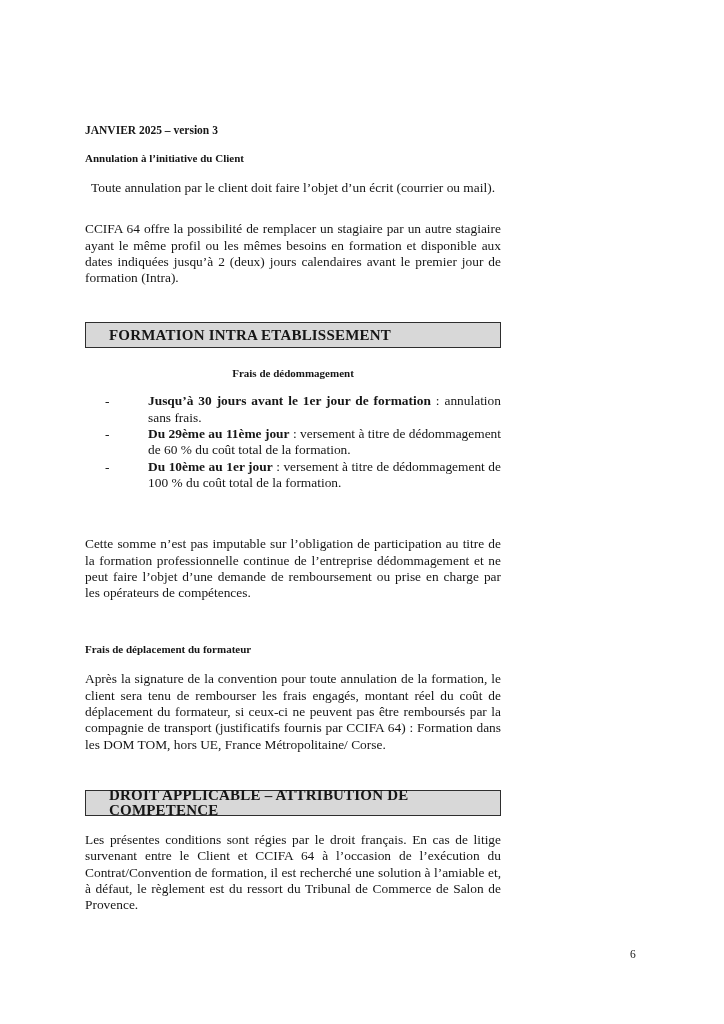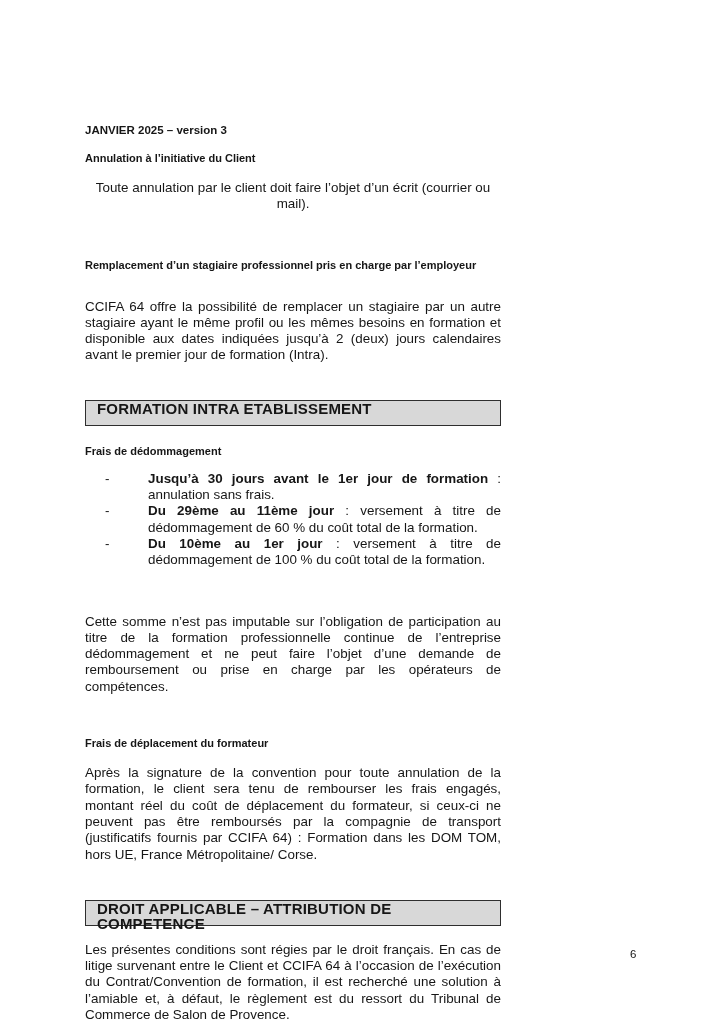--- a/index.html
+++ b/index.html
@@ -5,21 +5,21 @@
   * { margin: 0; padding: 0; box-sizing: border-box; }
   html, body { background: #ffffff; }
   body { width: 724px; height: 1024px; overflow: hidden; }
 
   .page {
     position: relative;
     width: 580px;
     height: 1024px;
     background: #ffffff;
     color: #161616;
-    font-family: Liberation Sans, sans-serif;
+    font-family: Liberation Serif, serif;
     font-size: 13.4px;
     line-height: 16.3px;
     padding: 124px 79px 0 85px;
   }
 
   .version-line {
     font-size: 11.5px;
     line-height: 13px;
     font-weight: bold;
   }
@@ -28,37 +28,38 @@
     font-size: 11px;
     line-height: 17px;
     font-weight: bold;
   }
 
   .h-annulation      { margin-top: 13px; }
   .p-annulation      { margin-top: 13px; }
   .h-remplacement    { margin-top: 44px; }
   .p-remplacement    { margin-top: 25px; }
   .banner-formation  { margin-top: 36px; }
-  .h-dedommagement   { margin-top: 17px; }
+  .h-dedommagement   { margin-top: 17px; text-align: center; }
   .list-dedommagement{ margin-top: 11px; }
   .p-note            { margin-top: 45px; }
   .h-deplacement     { margin-top: 40px; }
   .p-deplacement     { margin-top: 13px; }
   .banner-droit      { margin-top: 37px; }
   .p-droit           { margin-top: 16px; }
 
   .body-par { text-align: center; }
   .justify  { text-align: justify; }
 
   .banner {
     height: 26px;
     border: 1.5px solid #2e2e2e;
     background: #d8d8d8;
     display: flex;
-    padding-left: 11px;
+    align-items: center;
+    padding-left: 23px;
     font-weight: bold;
     font-size: 15px;
     line-height: 15px;
     letter-spacing: 0.2px;
   }
 
   .list-item { display: flex; }
   .list-item .dash {
     flex: 0 0 15px;
     margin-left: 20px;
@@ -82,21 +83,20 @@
 <body>
 
 <div class="page">
 
   <div class="version-line">JANVIER 2025 – version 3</div>
 
   <div class="sec-heading h-annulation">Annulation à l’initiative du Client</div>
 
   <p class="body-par p-annulation">Toute annulation par le client doit faire l’objet d’un écrit (courrier ou mail).</p>
 
-  <div class="sec-heading h-remplacement">Remplacement d’un stagiaire professionnel pris en charge par l’employeur</div>
 
   <p class="body-par justify p-remplacement">CCIFA 64 offre la possibilité de remplacer un stagiaire par un autre stagiaire ayant le même profil ou les mêmes besoins en formation et disponible aux dates indiquées jusqu’à 2 (deux) jours calendaires avant le premier jour de formation (Intra).</p>
 
   <div class="banner banner-formation">
     <span>FORMATION INTRA ETABLISSEMENT</span>
   </div>
 
   <div class="sec-heading h-dedommagement">Frais de dédommagement</div>
 
   <div class="list-dedommagement">

